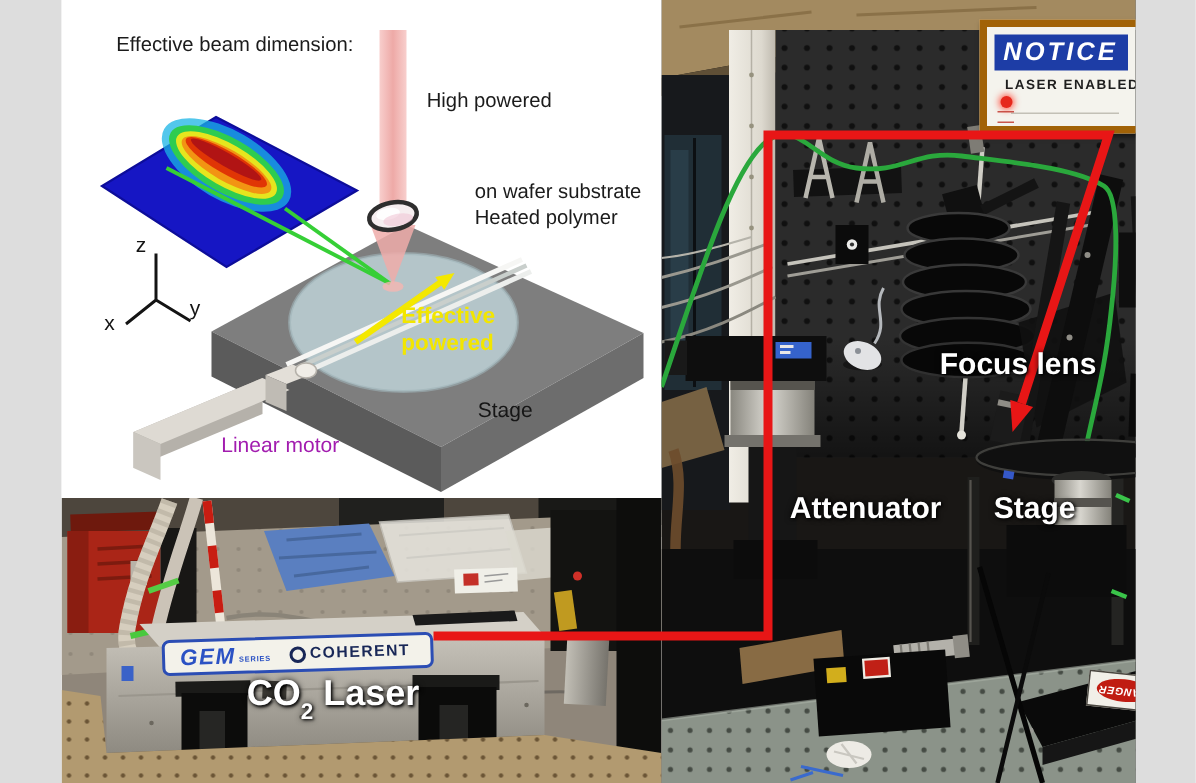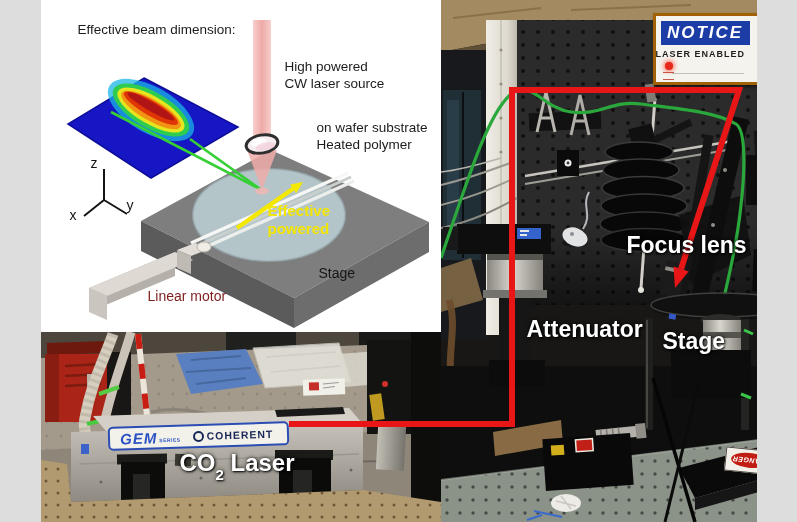--- a/index.html
+++ b/index.html
@@ -6,34 +6,34 @@
   .fig{position:relative;width:716px;height:522px;background:#fff;overflow:hidden;margin:0 auto;}
   .fig section{position:absolute;}
   svg{display:block;}
   
   .s-lbl{position:absolute;z-index:6;color:#1b1b1b;font-size:13.5px;line-height:1.25;white-space:nowrap;}
   .s-lbl span{display:block;}
   .axis-lbl{position:absolute;z-index:6;color:#141414;font-size:14px;}
   .scan-lbl{position:absolute;z-index:6;color:#f2e600;font-weight:bold;font-size:15px;line-height:1.18;white-space:nowrap;}
   .scan-lbl span{display:block;}
   .stage-schem-lbl{position:absolute;z-index:6;color:#161616;font-size:14px;}
-  .motor-lbl{position:absolute;z-index:6;color:#7f1d1d;font-size:14px;}
+  .motor-lbl{position:absolute;z-index:6;color:#a21caf;font-size:14px;}
   
-  .p-lbl{position:absolute;z-index:6;color:#ffffff;font-weight:bold;font-size:23px;white-space:nowrap;
+  .p-lbl{position:absolute;z-index:6;color:#ffffff;font-weight:bold;font-size:20px;white-space:nowrap;
          text-shadow:0 0 4px rgba(0,0,0,.9),1px 1px 2px rgba(0,0,0,.9);}
   .co2-lbl{position:absolute;z-index:6;color:#fff;font-weight:bold;font-size:24px;white-space:nowrap;
          text-shadow:0 0 4px rgba(0,0,0,.85),1px 1px 2px rgba(0,0,0,.9);}
   .co2-lbl sub{font-size:15px;position:relative;top:3px;}
   
   .notice-sign{position:absolute;left:612px;top:13px;width:102px;height:66px;z-index:4;
-     background:#f4f3ed;border:3px solid #a16207;box-shadow:1px 2px 3px rgba(0,0,0,.5);}
+     background:#f4f3ed;border:5px solid #a16207;box-shadow:1px 2px 3px rgba(0,0,0,.5);}
   .notice-bar{position:absolute;left:5px;top:5px;width:89px;height:24px;background:#1d3da6;
      display:flex;align-items:center;justify-content:center;}
   .notice-bar span{color:#fff;font-weight:bold;font-style:italic;font-size:17px;letter-spacing:2px;}
-  .notice-status{position:absolute;left:0;top:33px;width:100%;text-align:left;
+  .notice-status{position:absolute;left:0;top:33px;width:100%;text-align:right;
      font-size:9px;font-weight:bold;letter-spacing:1px;color:#1e1e1e;}
   .notice-led{position:absolute;left:9px;top:46px;width:8px;height:8px;border-radius:50%;
      background:#e6271c;box-shadow:0 0 5px 1px #ff5040;}
   .notice-line{position:absolute;left:16px;top:57px;width:72px;height:1px;background:#c2c0b6;}
   .notice-fineprint{position:absolute;left:7px;top:56px;width:11px;height:6px;
      border-top:1.5px solid #c23a30;border-bottom:1.5px solid #c23a30;opacity:.85;}
   
   .danger-sticker{position:absolute;left:684px;top:450px;width:70px;height:24px;z-index:4;
      background:#f1efe8;border:1px solid #4a4740;transform:rotate(186deg);
      display:flex;align-items:center;justify-content:space-around;padding:0 3px;box-sizing:border-box;}
@@ -125,21 +125,20 @@
         <ellipse cx="221" cy="144" rx="16" ry="9" fill="#f6eef0" stroke="#2e2e2e" stroke-width="3"></ellipse>
         <ellipse cx="218" cy="142" rx="8" ry="4" fill="#ffffff" opacity="0.9"></ellipse>
         <ellipse cx="224" cy="147" rx="10" ry="4" fill="#f0c6d6" opacity="0.6"></ellipse>
       </g>
     </svg>
     <div class="s-lbl" style="left:37px;top:22px;">
       <span>Effective beam dimension:</span>
     </div>
     <div class="s-lbl" style="left:244px;top:59px;">
       <span>High powered</span>
-      <span>CW laser source</span>
     </div>
     <div class="s-lbl" style="left:276px;top:120px;">
       <span>on wafer substrate</span>
       <span>Heated polymer</span>
     </div>
     <div class="axis-lbl" style="left:50px;top:155px;">z</div>
     <div class="axis-lbl" style="left:29px;top:207px;">x</div>
     <div class="axis-lbl" style="left:86px;top:197px;">y</div>
     <div class="scan-lbl" style="left:227px;top:202px;">
       <span>Effective</span>
@@ -380,21 +379,21 @@
       <div class="danger-words">
         <span>PINCH</span>
         <span>POINT</span>
       </div>
       <div class="danger-oval">
         <span>DANGER</span>
       </div>
     </div>
 
     <div class="p-lbl" style="left:186px;top:232px;">Focus lens</div>
-    <div class="p-lbl" style="left:86px;top:316px;">Attenuator</div>
+    <div class="p-lbl" style="left:86px;top:328px;">Attenuator</div>
     <div class="p-lbl" style="left:222px;top:328px;">Stage</div>
   </section>
 
   <section style="left:0;top:332px;width:400px;height:190px;">
     <svg width="400" height="190" viewBox="0 0 400 190">
       <defs>
         <pattern id="td" width="12" height="12" patternUnits="userSpaceOnUse">
           <circle cx="5" cy="5" r="1.5" fill="#6b5536"></circle>
         </pattern>
         <pattern id="td2" width="14" height="14" patternUnits="userSpaceOnUse">
@@ -496,21 +495,21 @@
       </g>
     </svg>
 
     <div class="gem-plate" style="top:92px;">
       <span class="gem-model">GEM</span>
       <span class="gem-series">SERIES</span>
       <span class="coh-circle"></span>
       <span class="coh-name">COHERENT</span>
     </div>
 
-    <div class="co2-lbl" style="left:139px;top:117px;text-align:center;">
+    <div class="co2-lbl" style="left:124px;top:117px;text-align:center;">
       <span>CO</span><sub>2</sub><span> Laser</span>
     </div>
   </section>
 
   <svg class="beam-overlay" width="797" height="522" viewBox="0 0 797 522">
     <polyline points="248,424 471,424 471,90 698,90 640,269" fill="none" stroke="#e81616" stroke-width="6" stroke-linejoin="miter"></polyline>
     <polygon points="634,288 647.7,271.4 632.5,266.6" fill="#e81616"></polygon>
   </svg>
 
 </div>

